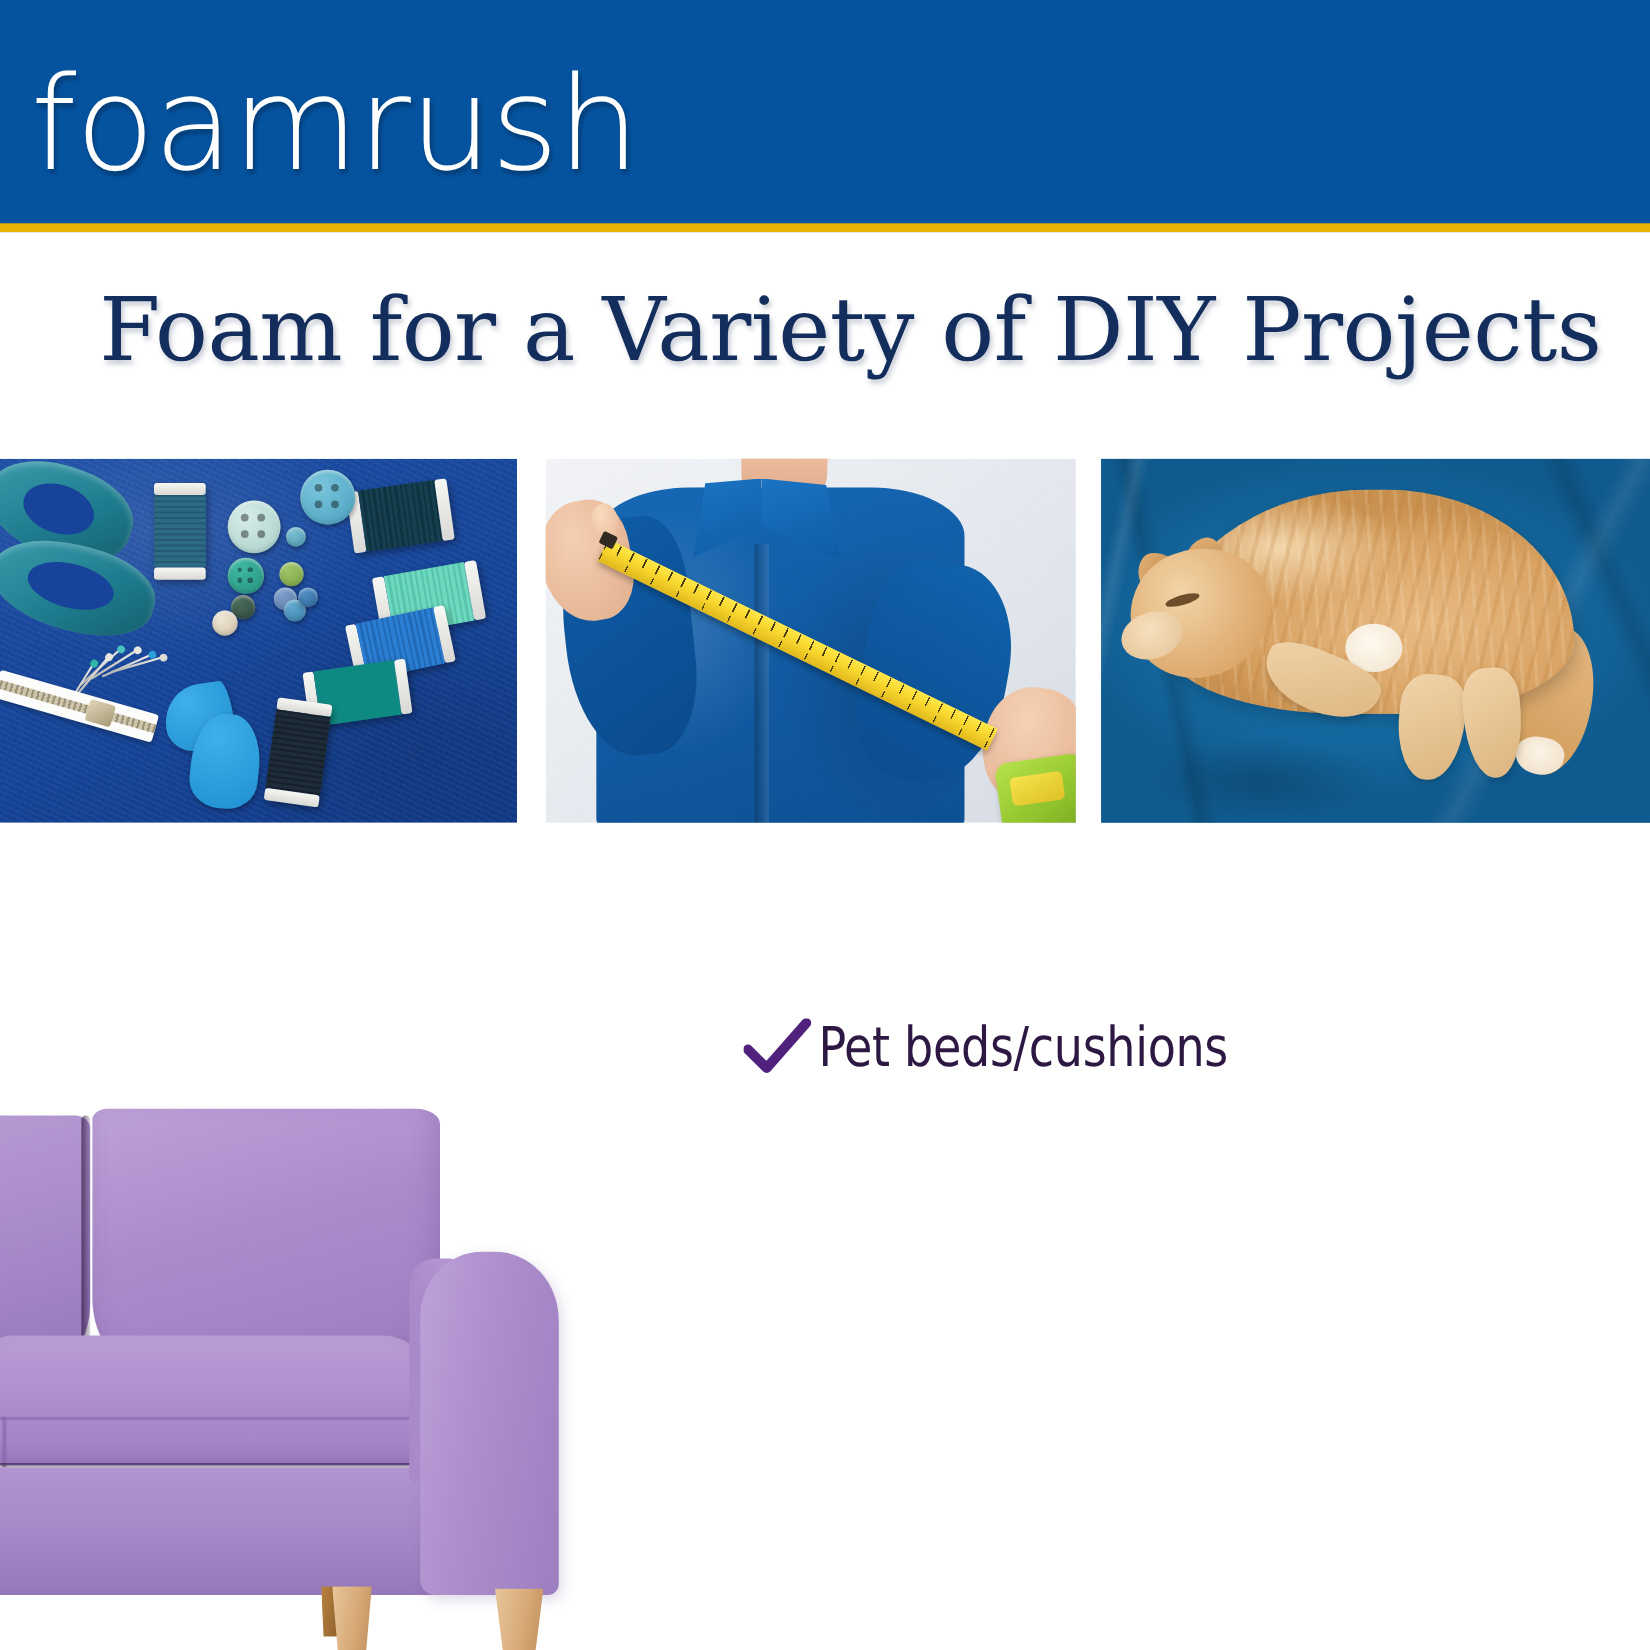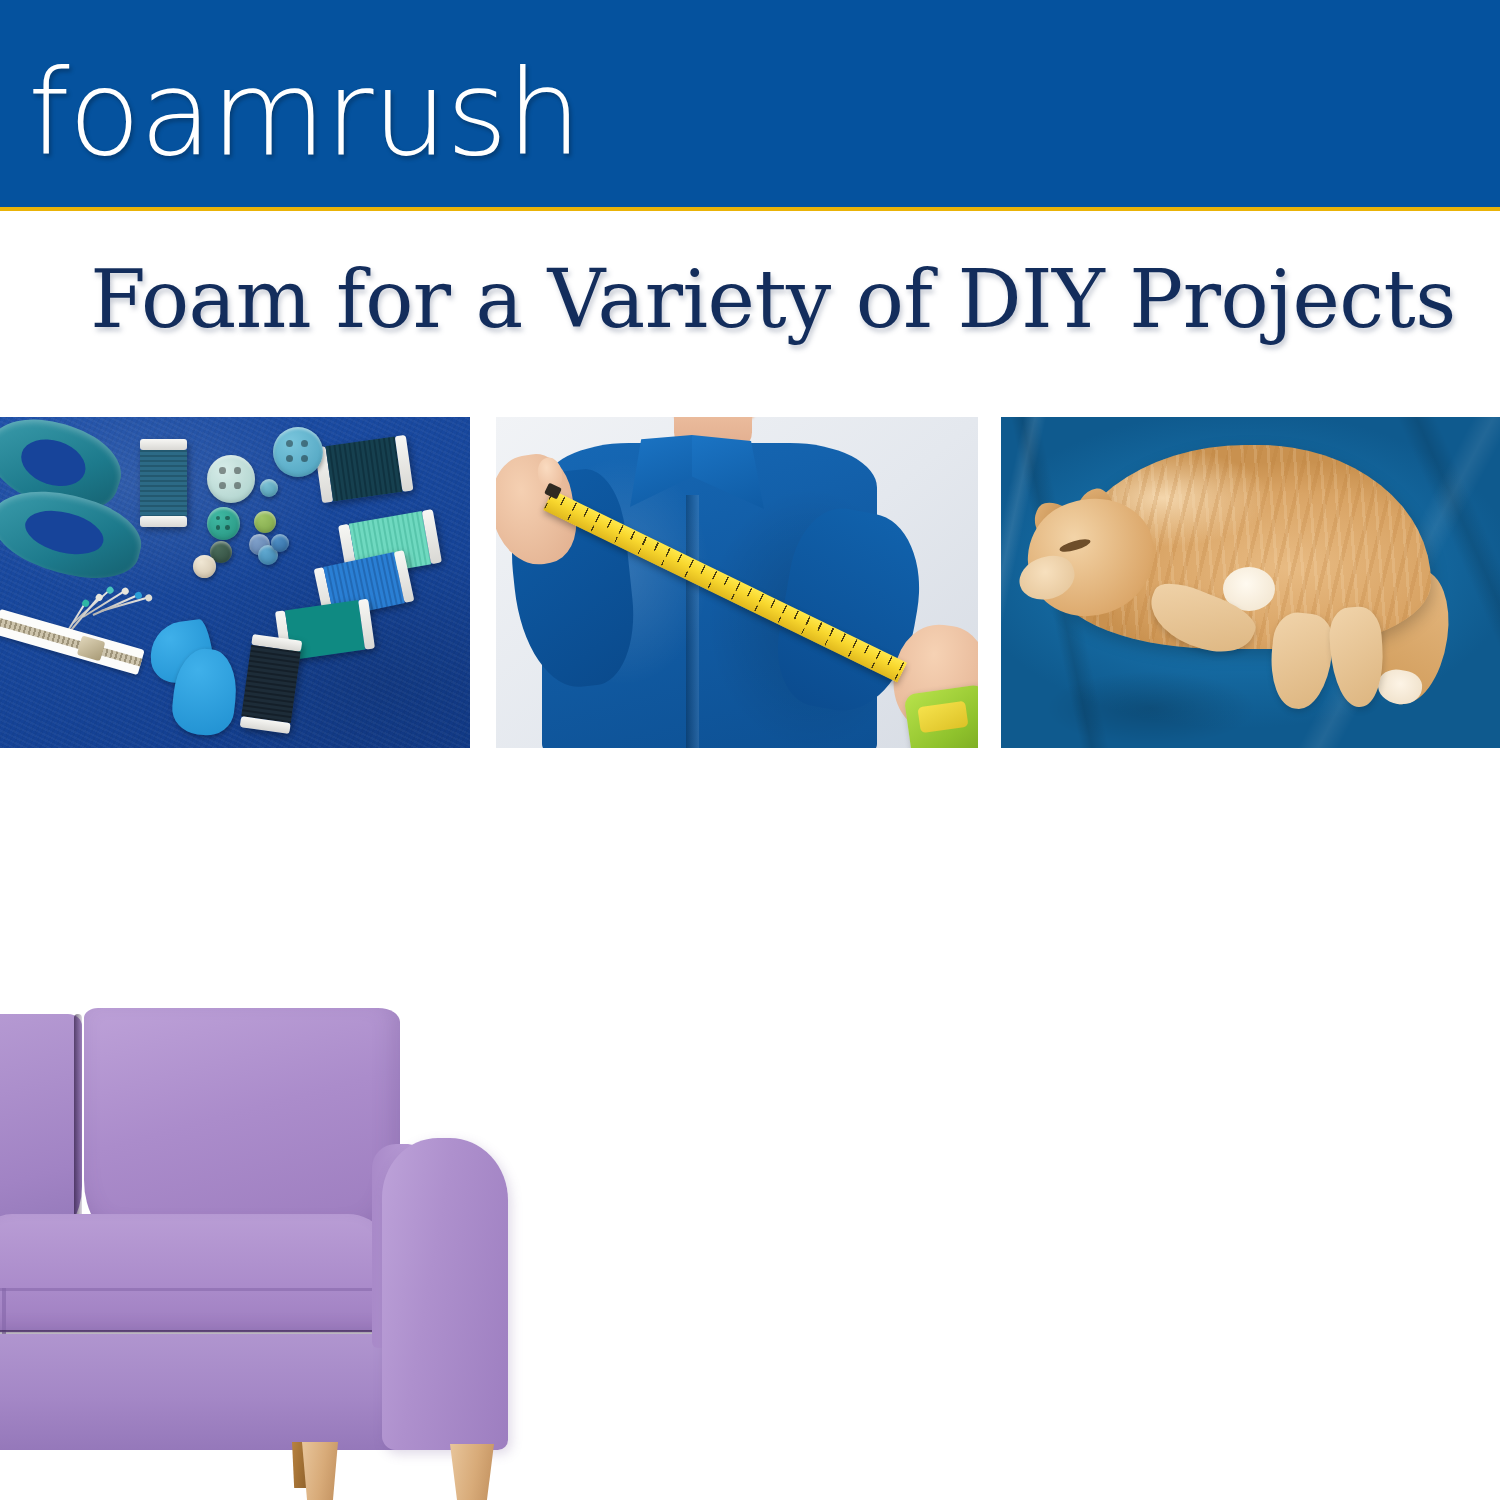--- a/index.html
+++ b/index.html
@@ -10,21 +10,21 @@
     overflow: hidden;
     position: relative;
   }
 
   
   .banner {
     position: absolute;
     left: 0; top: 0;
     width: 1500px; height: 211px;
     background: #05529e;
-    border-bottom: 4px solid #eab308;
+    border-bottom: 8px solid #eab308;
   }
   .logo-text {
     position: absolute;
     left: 28px;
     top: 54px;
     font-family: "DejaVu Sans", sans-serif;
     font-weight: 300;
     font-size: 118px;
     line-height: 118px;
     letter-spacing: -1px;
@@ -610,17 +610,25 @@
   <div class="sofa-base"></div>
   <div class="sofa-arm-inner"></div>
   <div class="sofa-arm"></div>
   <div class="sofa-leg-dark"></div>
   <div class="sofa-leg" id="leg1"></div>
   <div class="sofa-leg" id="leg2"></div>
 </div>
 
 <div class="bullets">
 
+  <div class="bullet-row">
+    <span class="check">
+      <svg width="62" height="52" viewBox="0 0 62 52" aria-hidden="true">
+        <path d="M4 28 L21 45 L57 4" fill="none" stroke="#51217e" stroke-width="9" stroke-linecap="round" stroke-linejoin="round"></path>
+      </svg>
+    </span>
+    <span class="bullet-label">Pet beds/cushions</span>
+  </div>
 
 
 
 
 </div>
 
 </body></html>

